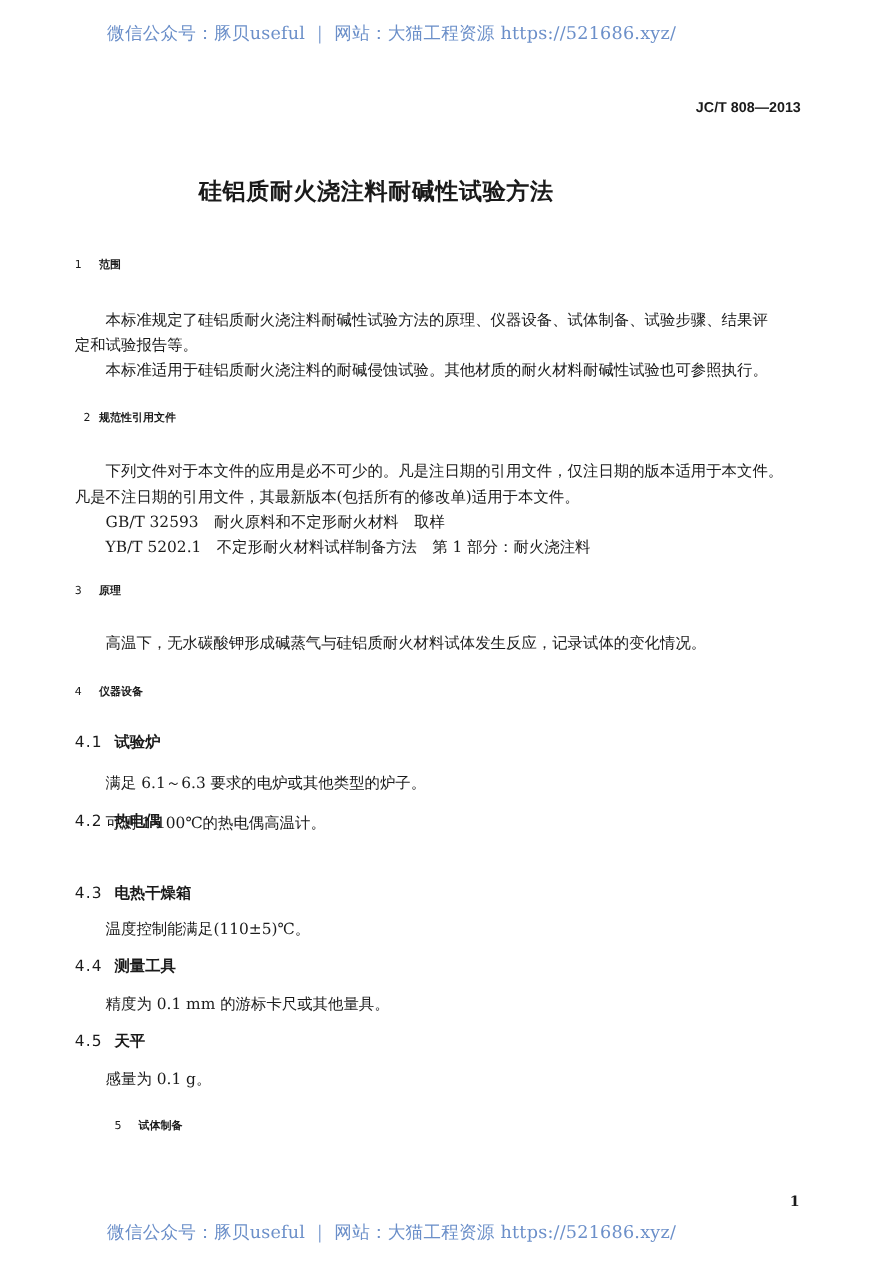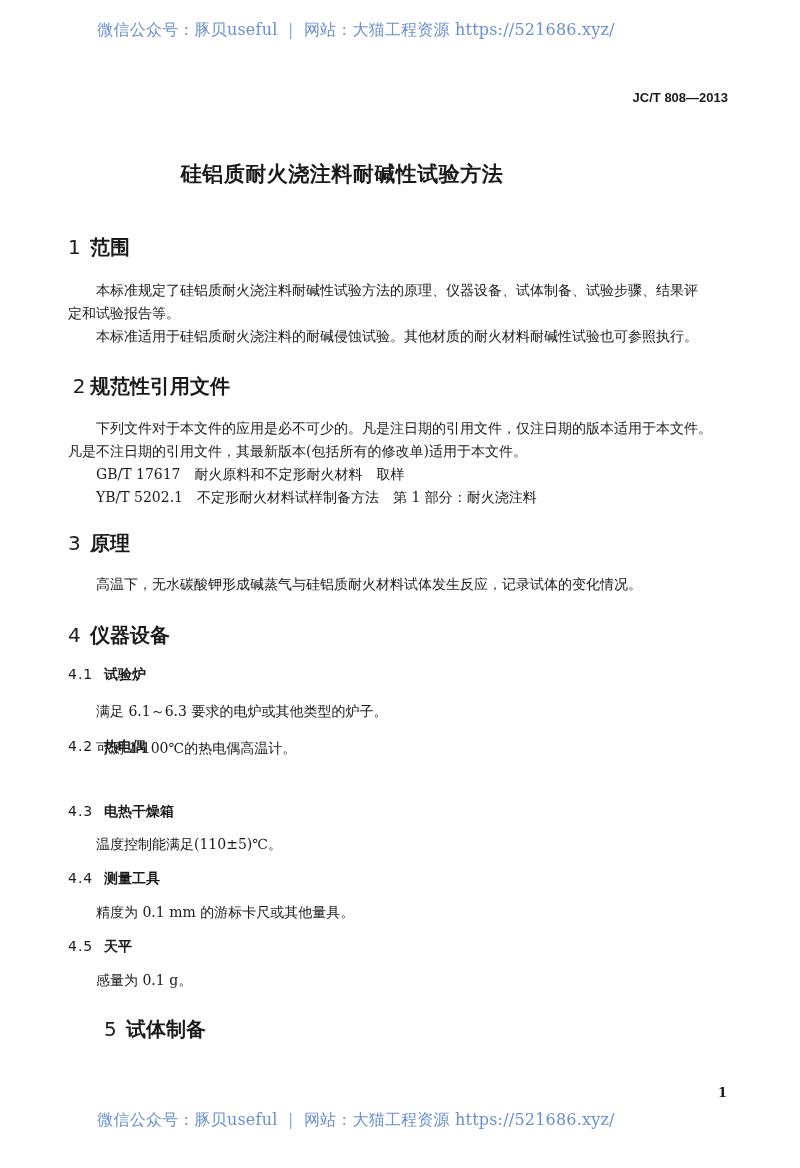--- a/index.html
+++ b/index.html
@@ -17,21 +17,21 @@
   .std-code {
     right: 72px; top: 78px; font-size: 13px; font-weight: bold;
     font-family: "Liberation Sans", "DejaVu Sans", sans-serif;
     margin-top: 12px;
   }
   .doc-title {
     left: 0; width: 684px; text-align: center; top: 160px; font-size: 21px; font-weight: bold;
     font-family: "DejaVu Sans", "Liberation Sans", sans-serif; letter-spacing: 0.5px;
   }
   .h1 {
-    font-size: 20px; font-weight: bold; left: 68px;
+    font-size: 10px; font-weight: bold; left: 68px;
     font-family: "DejaVu Sans", "Liberation Sans", sans-serif;
   }
   .h1 .num { display: inline-block; width: 22px; font-weight: normal; }
   .h2 {
     font-size: 14px; font-weight: bold; left: 68px;
     font-family: "DejaVu Sans", "Liberation Sans", sans-serif;
   }
   .h2 .num { display: inline-block; width: 36px; font-weight: normal; letter-spacing: 1px; }
   .p { font-size: 14px; left: 68px; text-align: right; }
   .indent { left: 96px; }
@@ -51,21 +51,21 @@
 </div>
 <div class="abs p indent" style="top:282px;">本标准规定了硅铝质耐火浇注料耐碱性试验方法的原理、仪器设备、试体制备、试验步骤、结果评</div>
 <div class="abs p" style="top:305px;">定和试验报告等。</div>
 <div class="abs p indent" style="top:328px;">本标准适用于硅铝质耐火浇注料的耐碱侵蚀试验。其他材质的耐火材料耐碱性试验也可参照执行。</div>
 
 <div class="abs h1" style="top:373px;text-align:center;">
   <span class="num">2</span><span>规范性引用文件</span>
 </div>
 <div class="abs p indent" style="top:420px;">下列文件对于本文件的应用是必不可少的。凡是注日期的引用文件，仅注日期的版本适用于本文件。</div>
 <div class="abs p" style="top:443px;">凡是不注日期的引用文件，其最新版本(包括所有的修改单)适用于本文件。</div>
-<div class="abs p indent" style="top:466px;">GB/T 17617　耐火原料和不定形耐火材料　取样</div>
+<div class="abs p indent" style="top:466px;">GB/T 32593　耐火原料和不定形耐火材料　取样</div>
 <div class="abs p indent" style="top:489px;">YB/T 5202.1　不定形耐火材料试样制备方法　第 1 部分：耐火浇注料</div>
 
 <div class="abs h1" style="top:530px;">
   <span class="num">3</span><span>原理</span>
 </div>
 <div class="abs p indent" style="top:576px;">高温下，无水碳酸钾形成碱蒸气与硅铝质耐火材料试体发生反应，记录试体的变化情况。</div>
 
 <div class="abs h1" style="top:622px;">
   <span class="num">4</span><span>仪器设备</span>
 </div>

